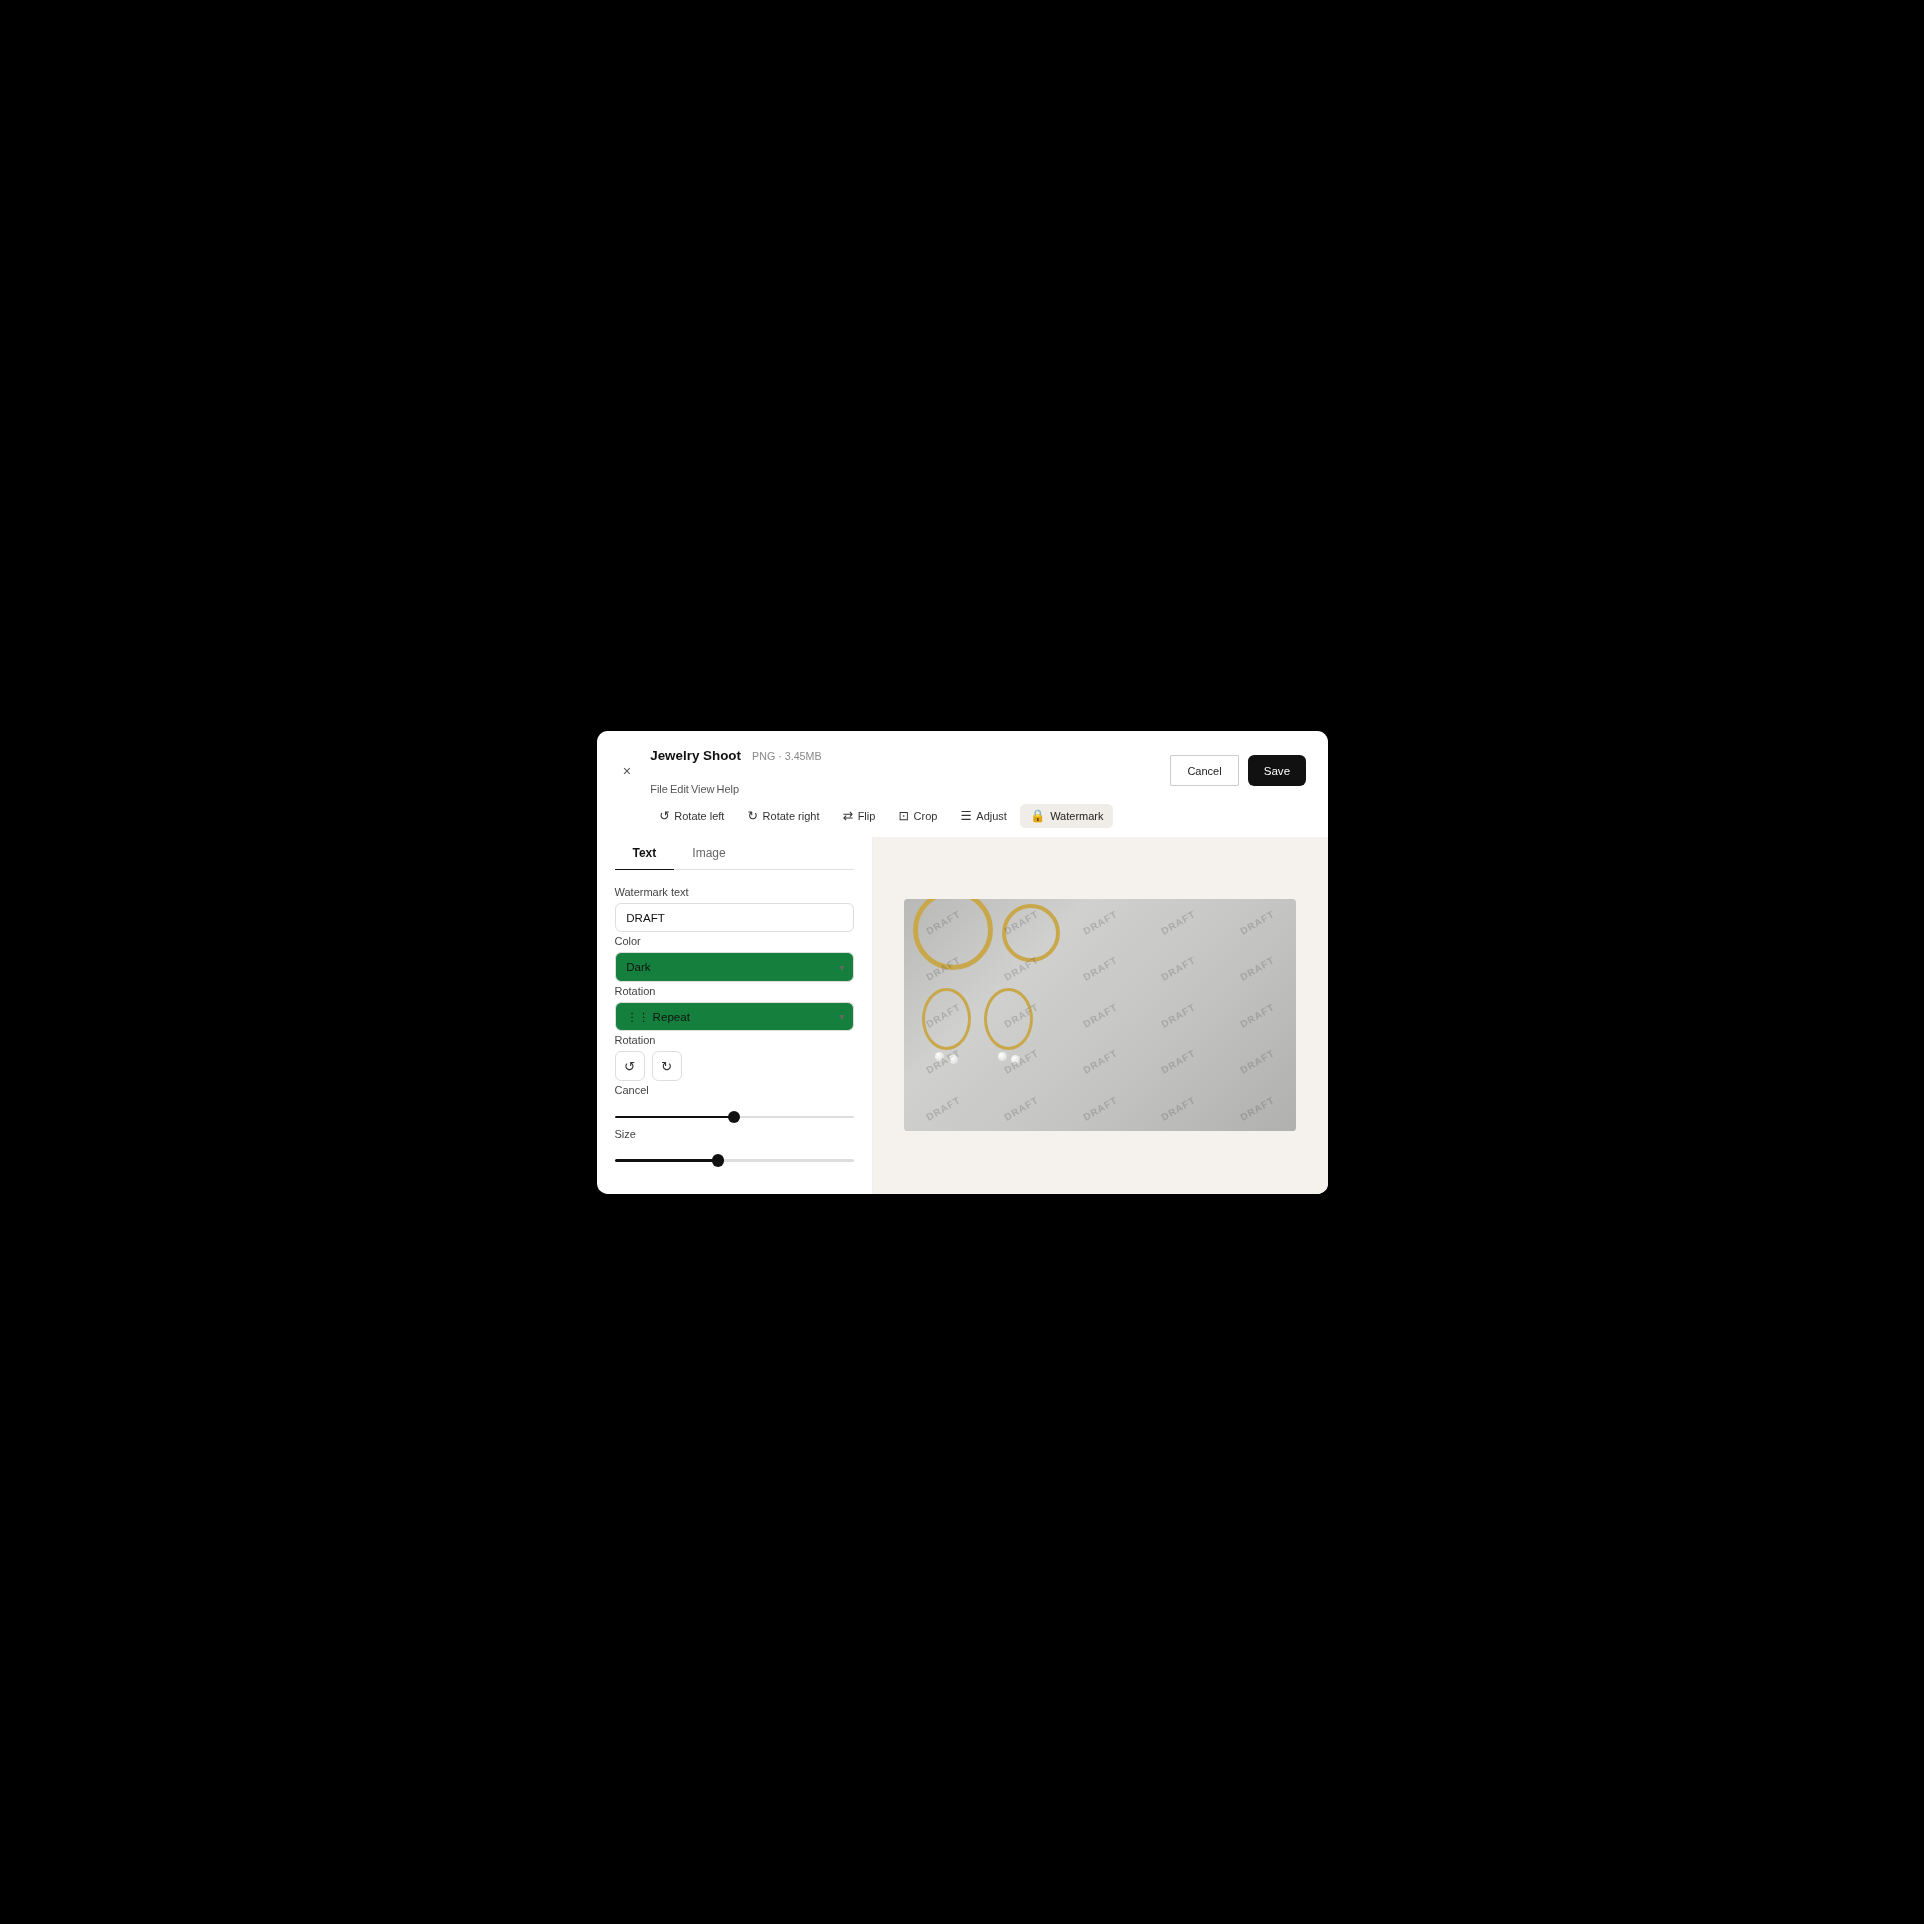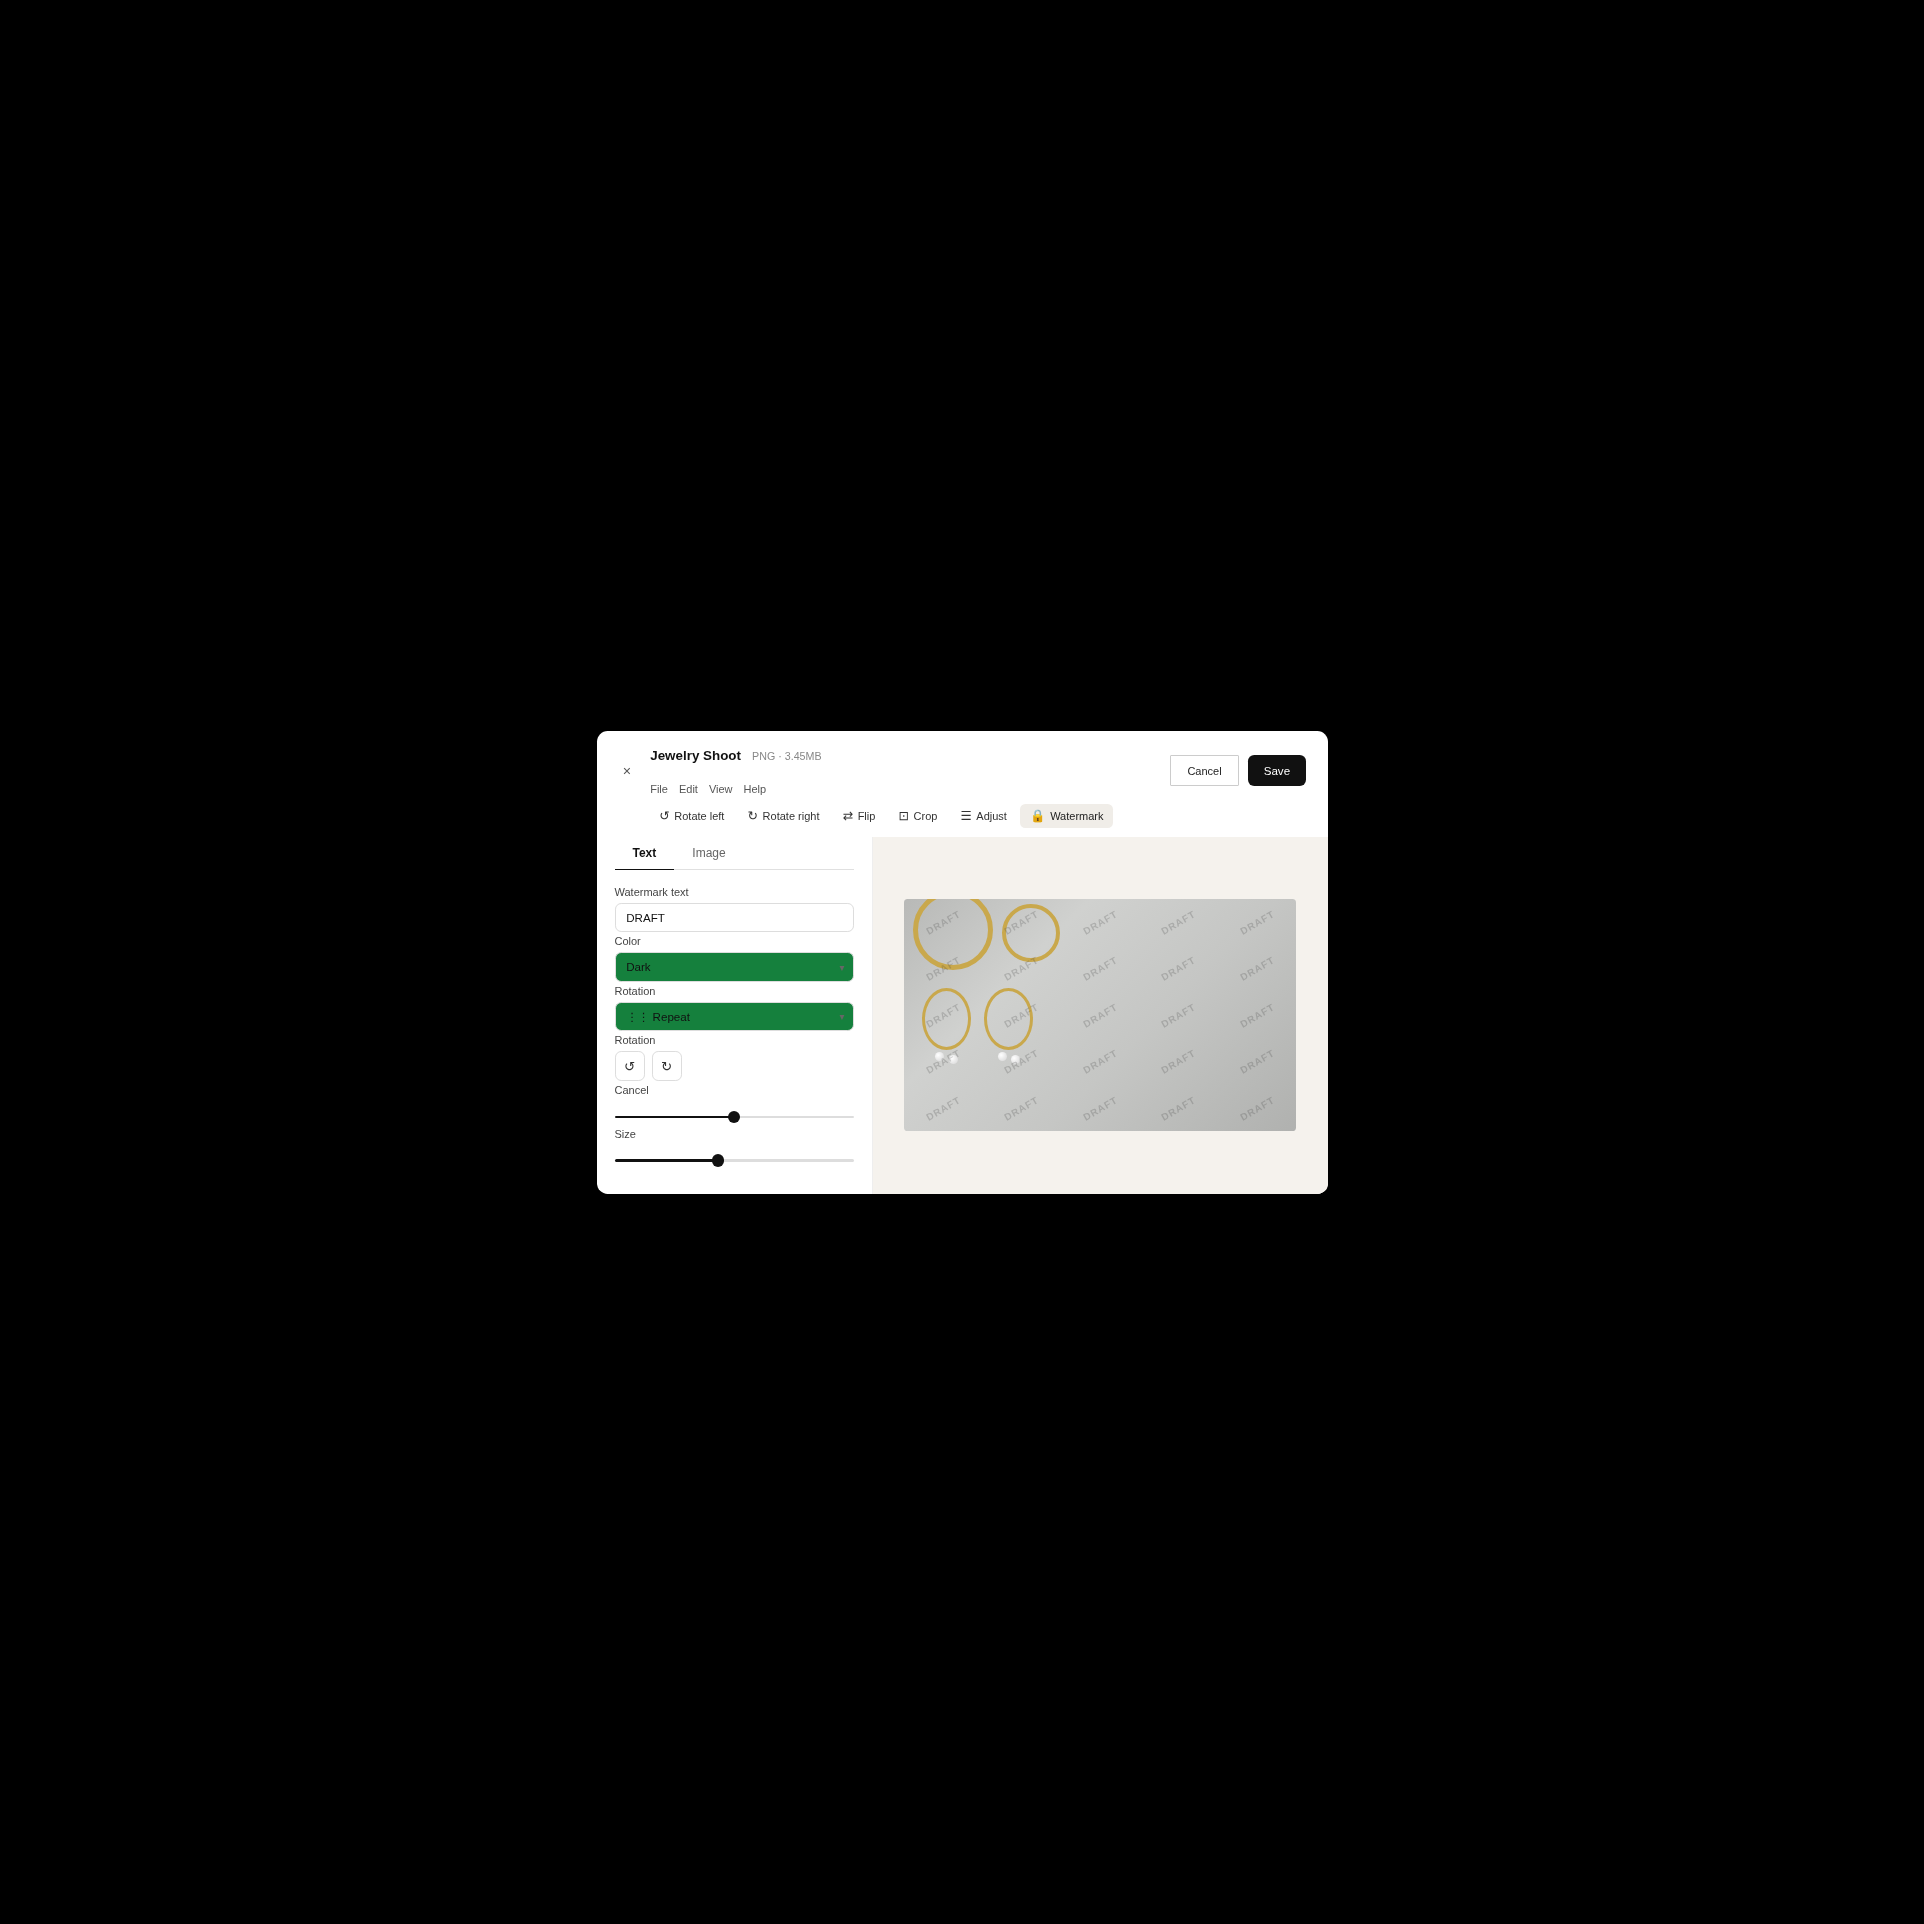--- a/index.html
+++ b/index.html
@@ -50,21 +50,21 @@
     .title-meta {
       font-size: 10.7px;
       color: #888;
       margin-left: 7.1px;
       text-align: center;
     }
     .menu-bar {
       font-size: 11px;
       color: #555;
       display: flex;
-      gap: 11px;
+      gap: 2px;
       margin-top: 20px;
     }
     .menu-bar span { cursor: pointer; }
     .header-actions { display: flex; gap: 9px; }
     .btn-cancel {
       padding: 7px 16px;
       border: 0.9px solid #ccc;
       background: #fff;
       border-radius: 1px;
       font-size: 11px;

